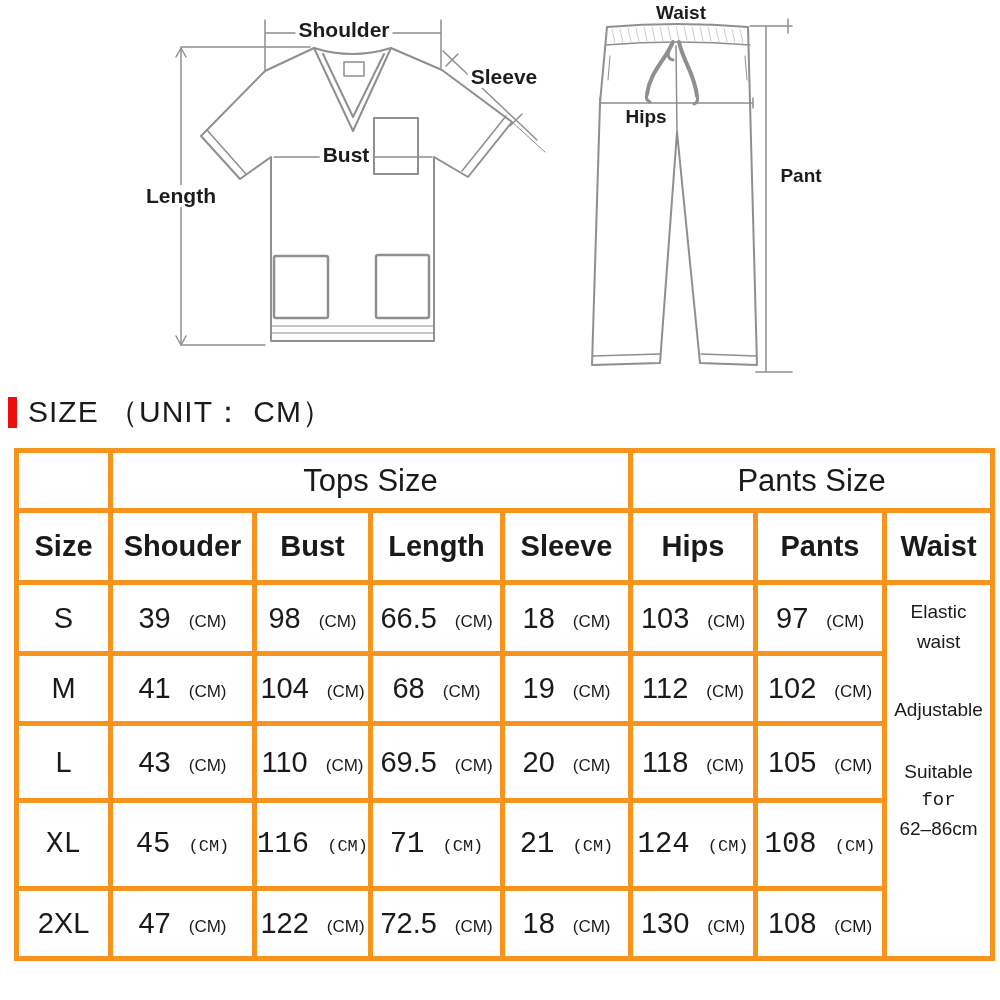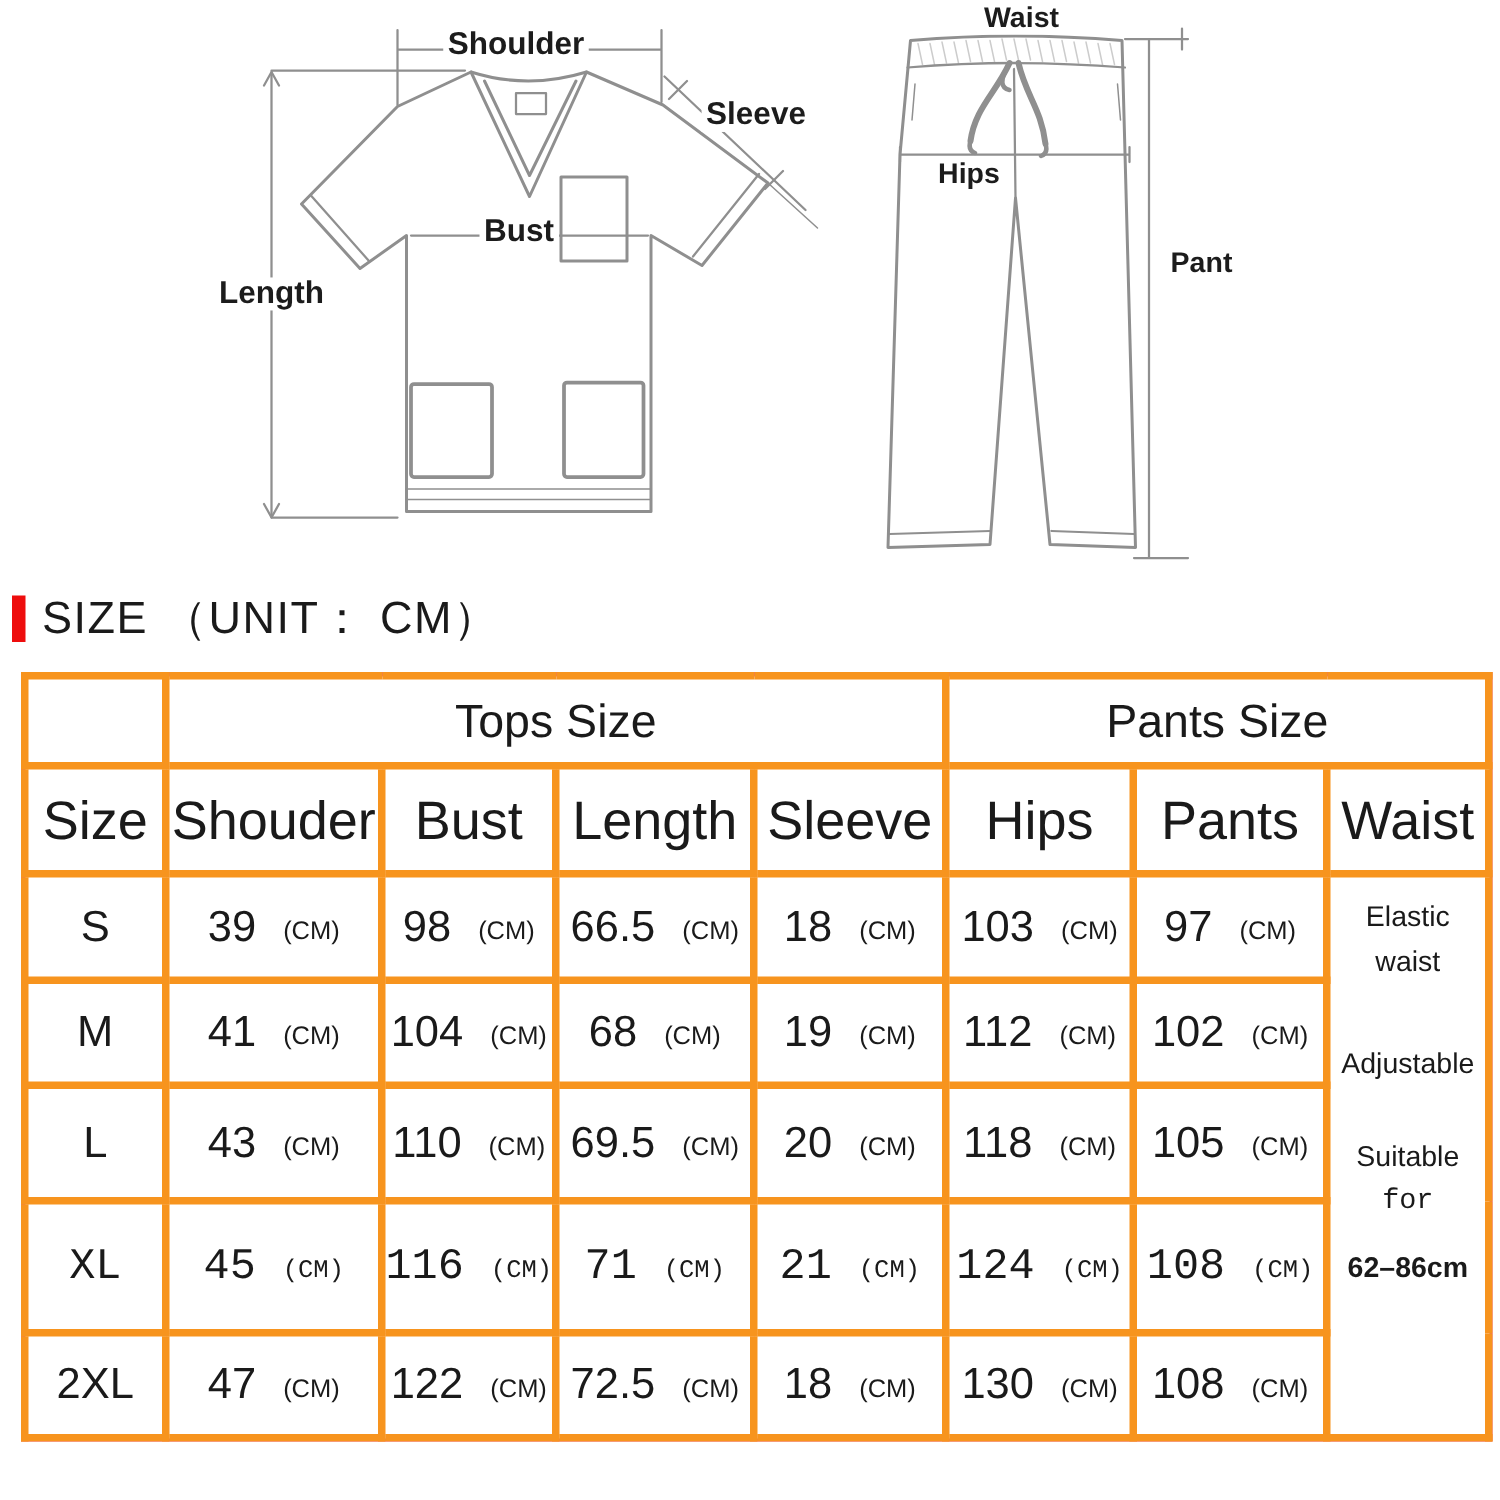--- a/index.html
+++ b/index.html
@@ -39,28 +39,28 @@
     font-weight:normal;
   }
   tr.group{height:60px;}
   tr.heads{height:72px;}
   tr.dr0{height:71px;}
   tr.dr1{height:70px;}
   tr.dr2{height:77px;}
   tr.dr3{height:88px;font-family:Liberation Mono, monospace;}
   tr.dr4{height:70px;}
   .gh{font-size:31px;font-weight:bold;}
-  tr.heads th{font-size:36px;font-weight:normal;}
+  tr.heads th{font-size:29px;font-weight:bold;}
   .size-cell{font-size:29px;}
   .num{font-size:29px;}
   .cm{font-size:17px;margin-left:18px;position:relative;top:-1px;}
   td.waist-note{vertical-align:top;}
   .note-wrap{display:flex;flex-direction:column;align-items:center;font-size:19px;line-height:26px;}
   .nl1{margin-top:14px;} .nl2{margin-top:4px;} .nl3{margin-top:42px;}
-  .nl4{margin-top:36px;} .nl5{margin-top:2px;font-family:Liberation Mono, monospace;} .nl6{margin-top:20px;font-weight:bold;}
+  .nl4{margin-top:36px;} .nl5{margin-top:2px;font-family:Liberation Mono, monospace;} .nl6{margin-top:3px;}
 </style>
 </head>
 <body>
 
 <div class="stage">
 
   <div class="diagram">
 
     <svg class="svg-shirt" width="560" height="380" viewBox="0 0 560 380" fill="none" stroke="#8f8f8f" stroke-linejoin="round" stroke-linecap="round">
 

